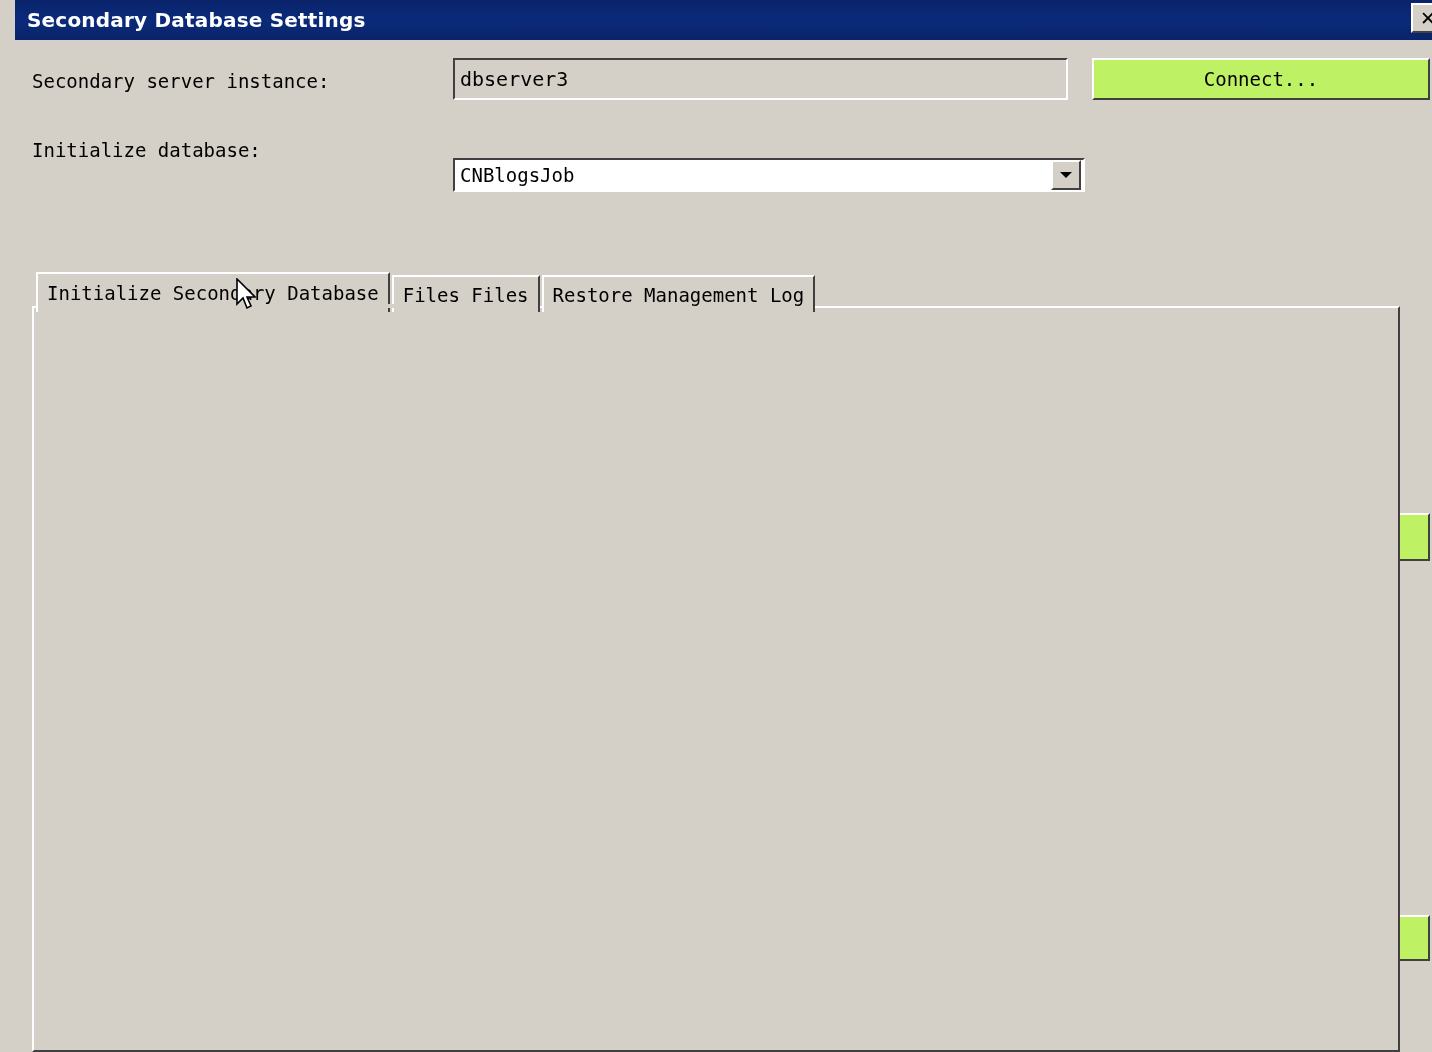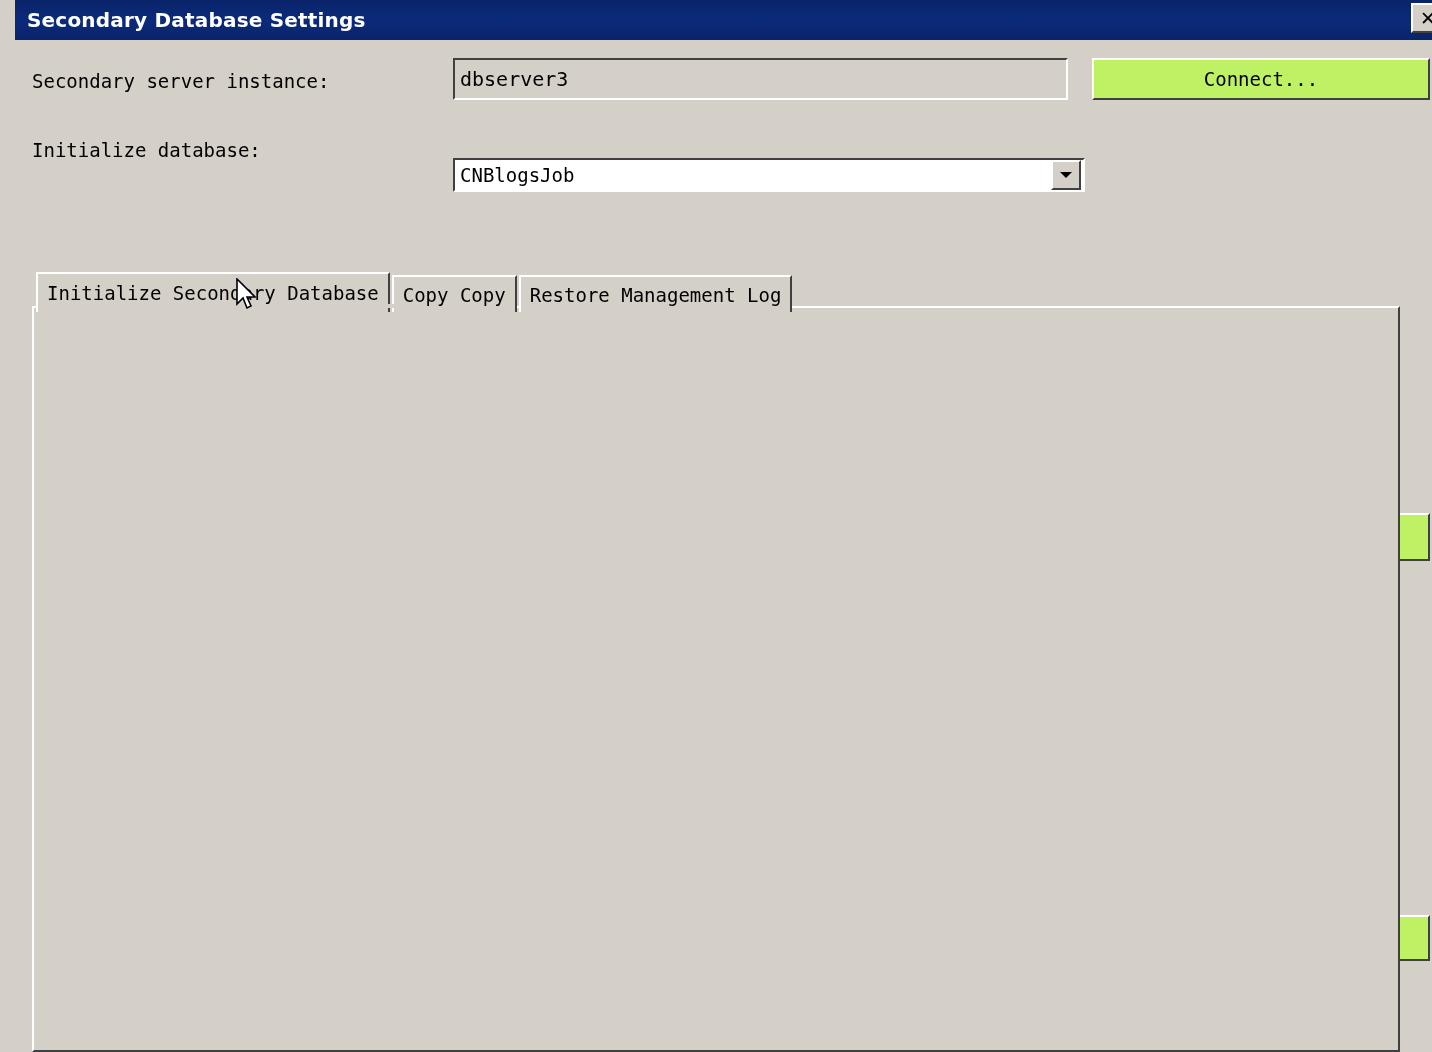--- a/index.html
+++ b/index.html
@@ -254,21 +254,21 @@
     <div class="combo-arrow">
       <span class="arrow-glyph"></span>
     </div>
   </div>
 
 
   <div class="tabpanel"></div>
 
   <div class="tabstrip">
     <div class="tab active">Initialize Secondary Database</div>
-    <div class="tab">Copy Copy</div>
+    <div class="tab">Files Files</div>
     <div class="tab">Restore Management Log</div>
   </div>
   <div class="tabpanel-cover" style="width:374px;"></div>
 
   <div class="lbl" style="left:64px; top:326px;">You must restore a full backup of the primary database into secondary database before it can be a log</div>
   <div class="lbl" style="left:64px; top:351px;">shipping destination.</div>
 
   <div class="lbl" style="left:64px; top:431px;">Do you want the Management Studio to restore a backup into the secondary database?</div>
 
   <div class="radio" style="left:66px; top:527px;"></div>

